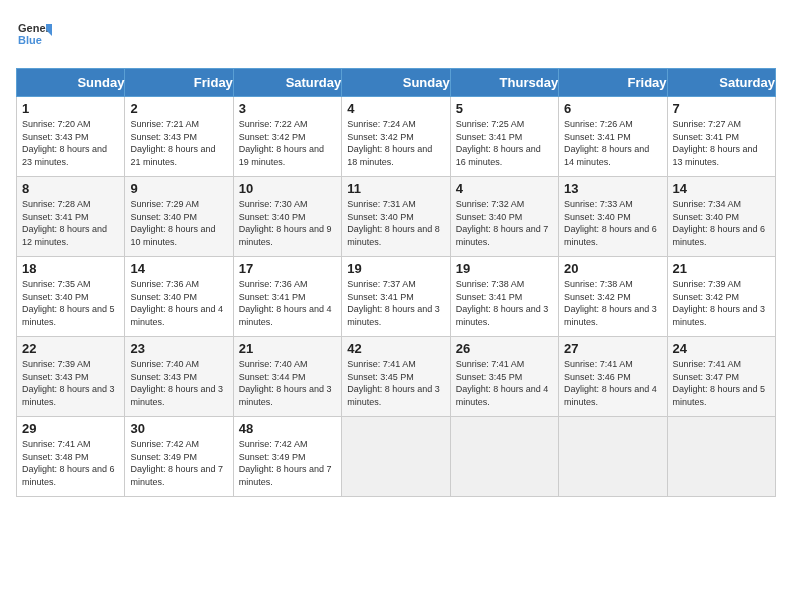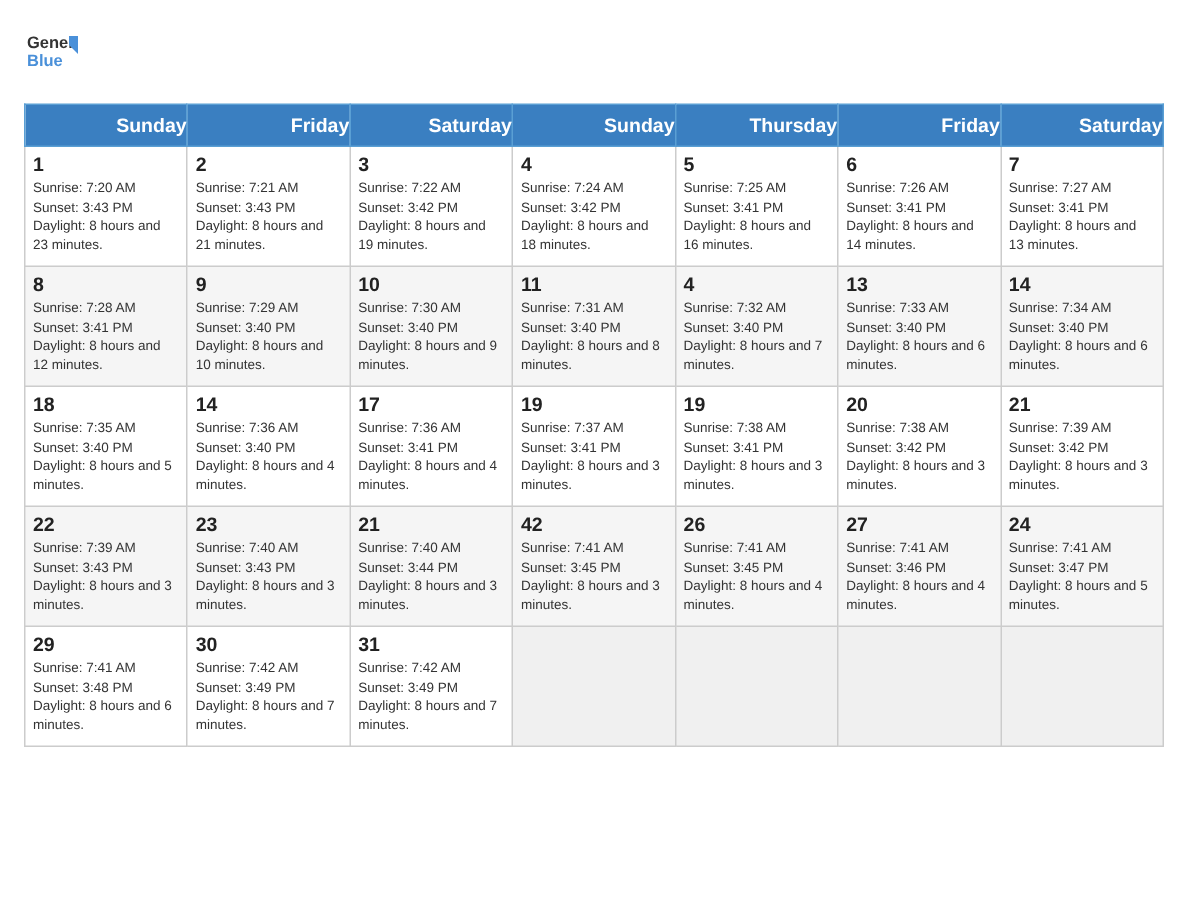--- a/index.html
+++ b/index.html
@@ -230,21 +230,21 @@
       <tr>
         <td>
         <span class="day-number">29</span>
         <span class="cell-text">Sunrise: 7:41 AM<br>Sunset: 3:48 PM<br>Daylight: 8 hours and 6 minutes.</span>
       </td>
         <td>
         <span class="day-number">30</span>
         <span class="cell-text">Sunrise: 7:42 AM<br>Sunset: 3:49 PM<br>Daylight: 8 hours and 7 minutes.</span>
       </td>
         <td>
-        <span class="day-number">31</span>
+        <span class="day-number">48</span>
         <span class="cell-text">Sunrise: 7:42 AM<br>Sunset: 3:49 PM<br>Daylight: 8 hours and 7 minutes.</span>
       </td>
         <td class="empty-cell"></td>
         <td class="empty-cell"></td>
         <td class="empty-cell"></td>
         <td class="empty-cell"></td>
       </tr>
     </tbody>
 </table>
 

